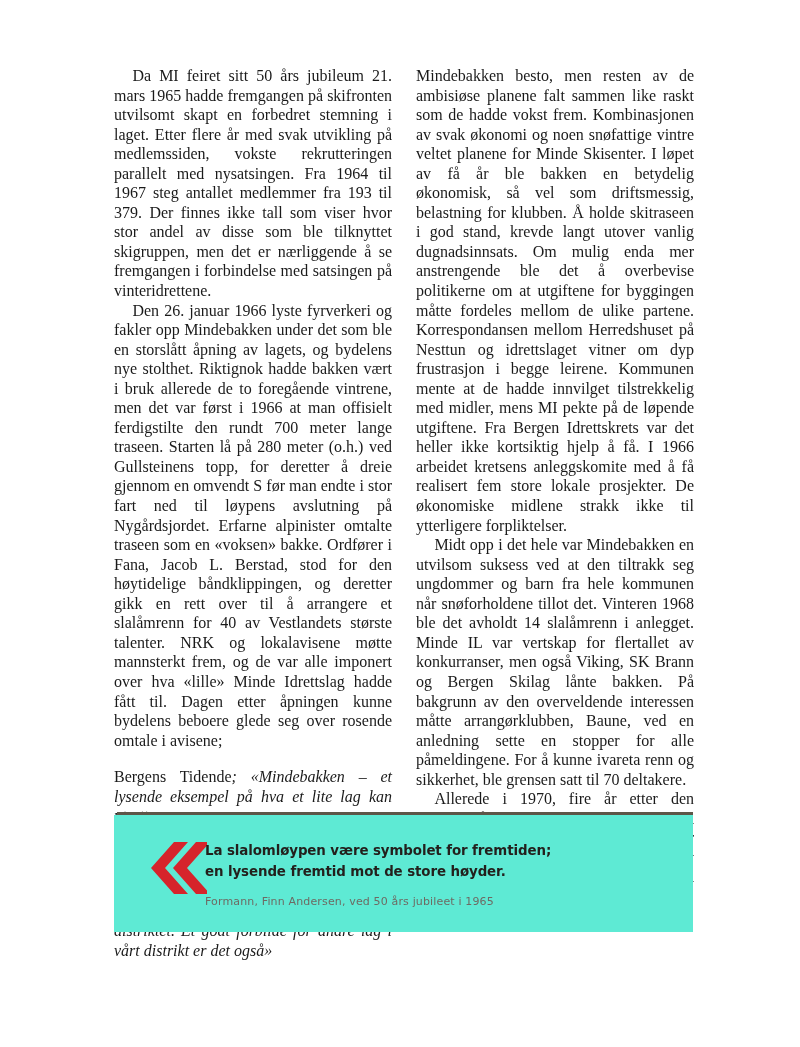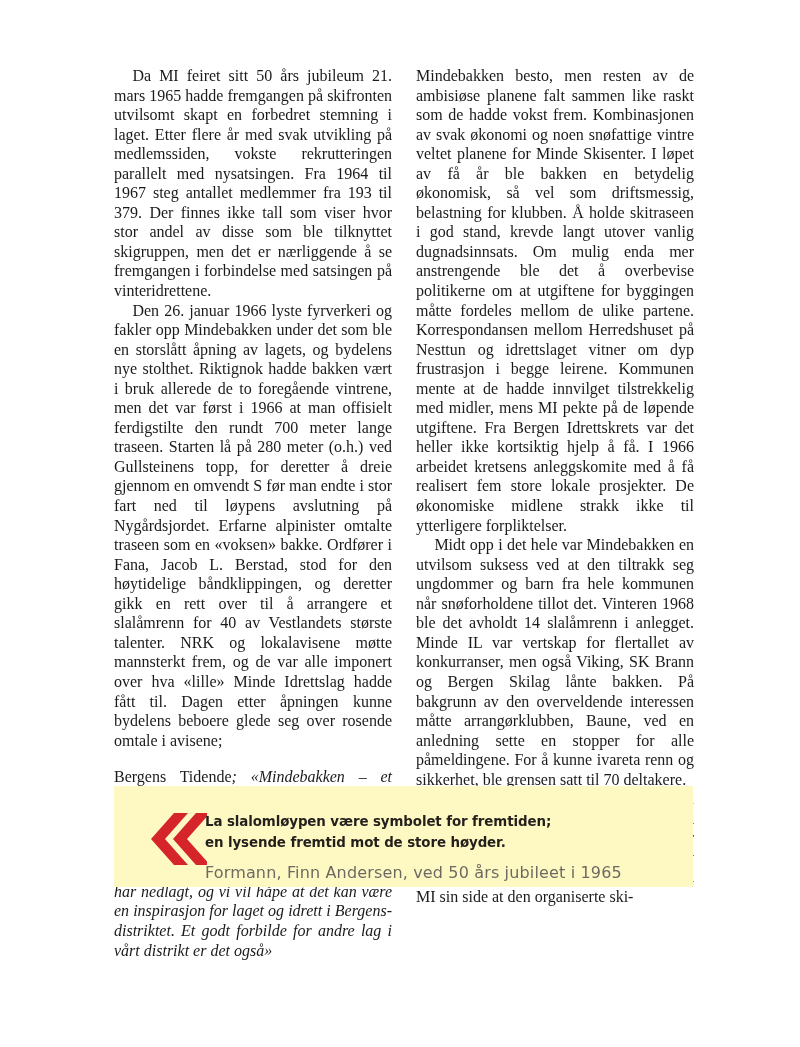--- a/index.html
+++ b/index.html
@@ -67,24 +67,24 @@
     top: 812px;
     width: 576px;
     height: 3px;
     background: #5d5648;
   }
 
   
   .pullquote {
     position: absolute;
     left: 114px;
-    top: 786px;
+    top: 815px;
     width: 579px;
-    height: 101px;
-    background: #fef9c3;
+    height: 117px;
+    background: #5eead4;
   }
   .pq-inner {
     position: relative;
     height: 100%;
   }
   .chevrons {
     position: absolute;
     left: 33px;
     top: 27px;
     width: 60px;
@@ -101,21 +101,21 @@
     font-family: "DejaVu Sans", "Liberation Sans", sans-serif;
     font-weight: bold;
     font-size: 13.4px;
     line-height: 20.5px;
     color: #231f1c;
     letter-spacing: -0.1px;
   }
   .pq-attrib {
     margin-top: 13px;
     font-family: "DejaVu Sans", "Liberation Sans", sans-serif;
-    font-size: 16px;
+    font-size: 11px;
     line-height: 14px;
     color: #6e6a63;
     letter-spacing: 0.15px;
   }
 
   
   .footer {
     position: absolute;
     left: 114px;
     top: 957px;

